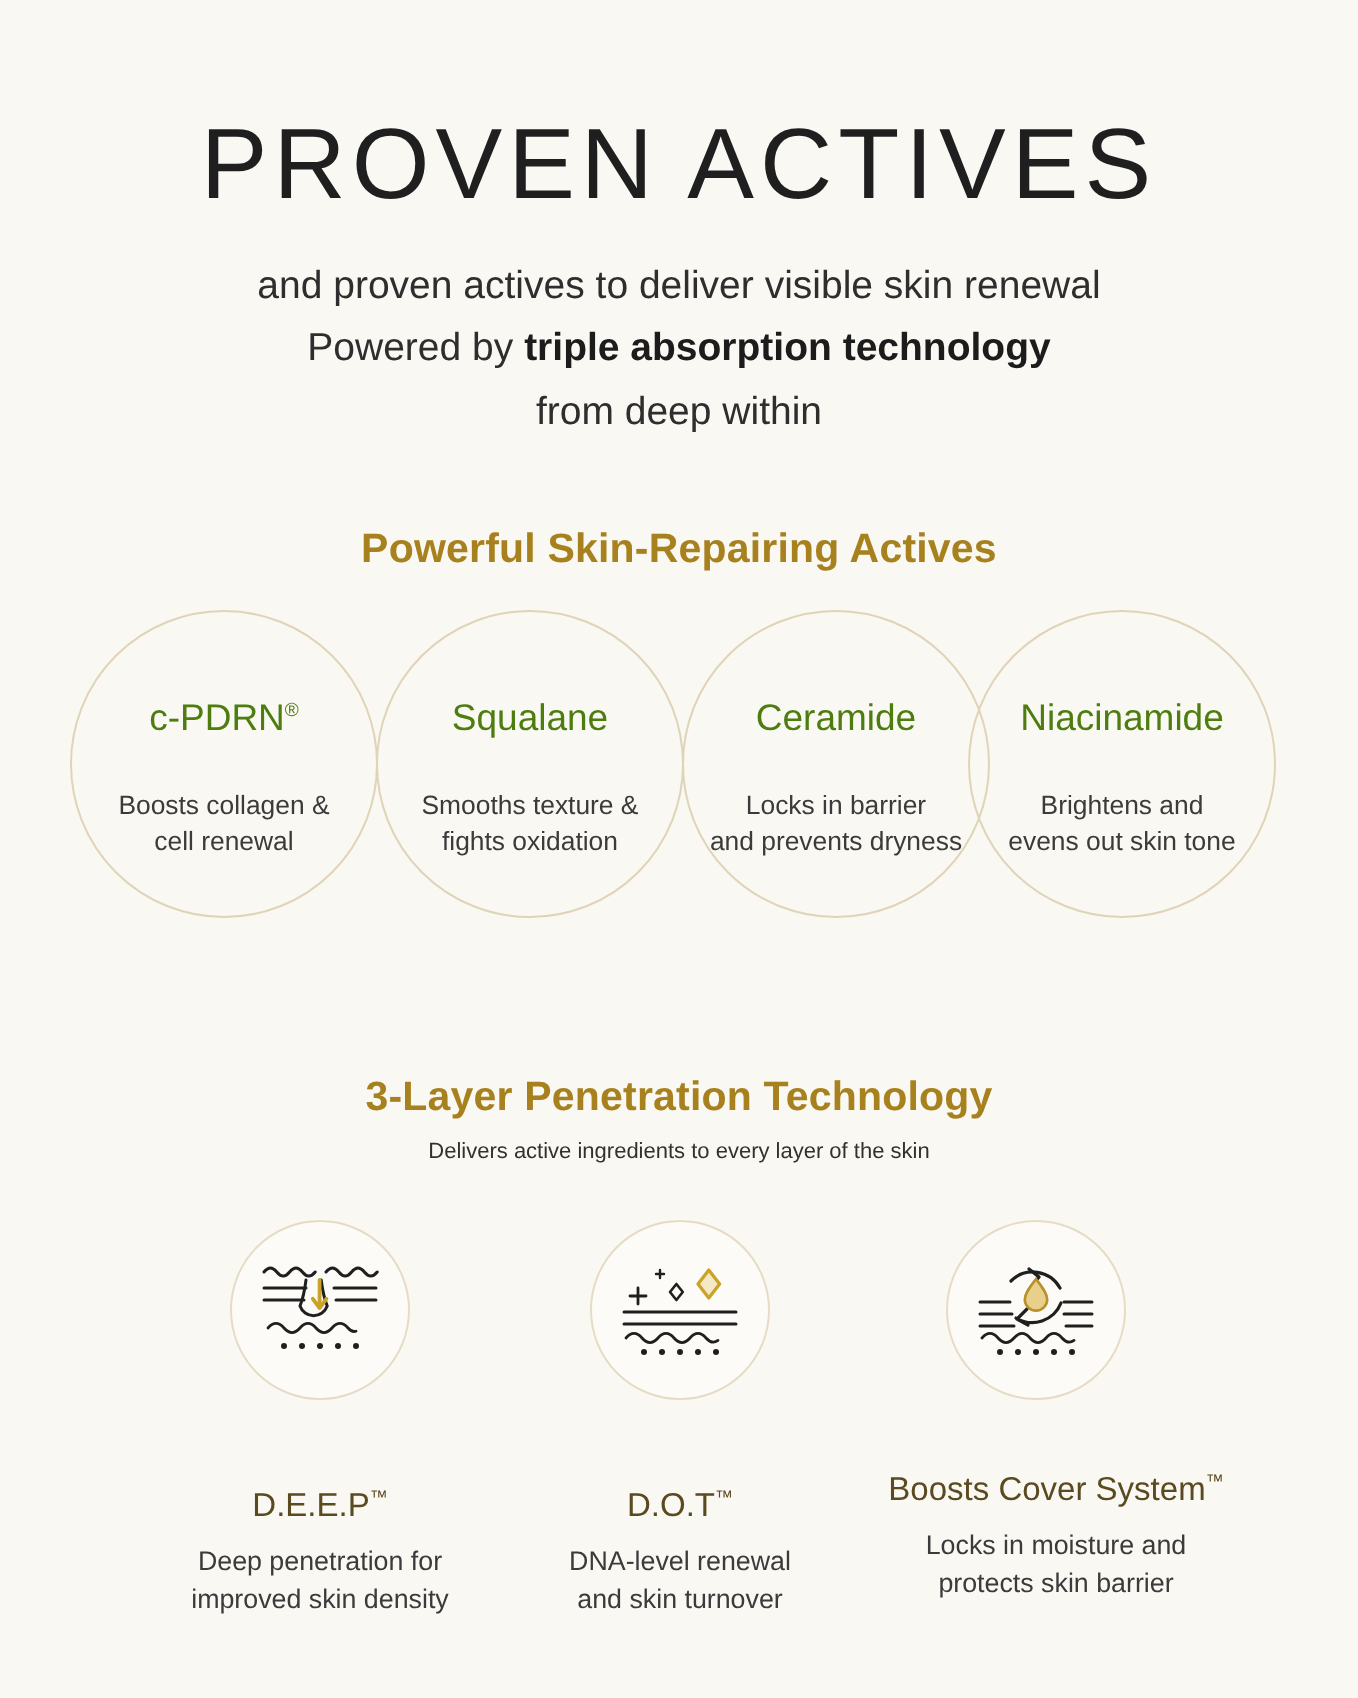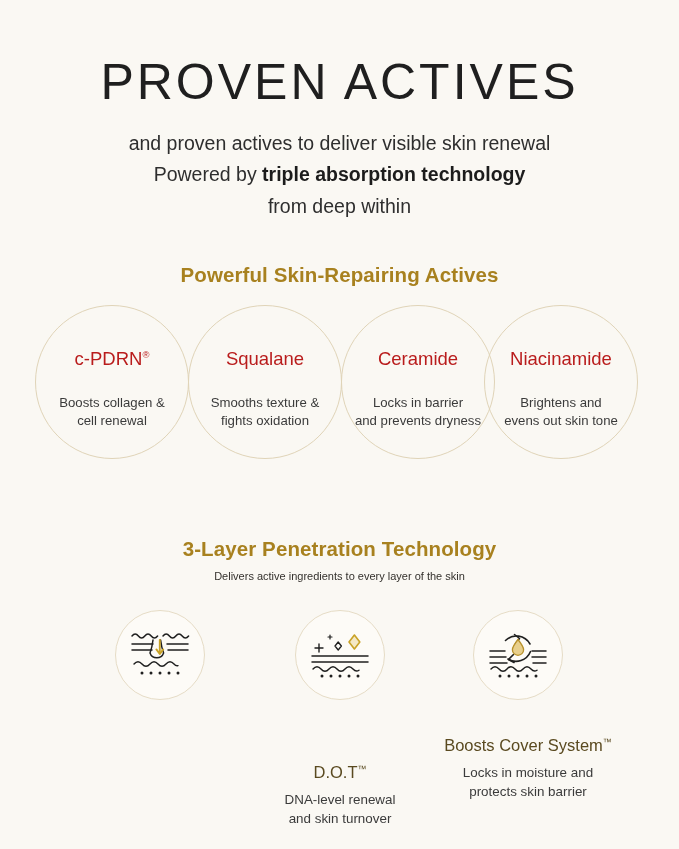--- a/index.html
+++ b/index.html
@@ -85,21 +85,21 @@
     border-radius: 50%;
     box-sizing: border-box;
     display: flex;
     flex-direction: column;
     align-items: center;
     background: transparent;
   }
   .active-circle .ac-name {
     font-size: 18.5px;
     font-weight: 400;
-    color: #b91c1c;
+    color: #4d7c0f;
     margin-top: 43px;
     line-height: 1.1;
     white-space: nowrap;
   }
   .active-circle .ac-name sup {
     font-size: 9.5px;
     vertical-align: super;
     line-height: 0;
   }
   .active-circle .ac-desc {
@@ -309,22 +309,29 @@
             <circle cx="49" cy="50" r="1.5"></circle>
           </g>
         </svg>
       </span>
     </div>
 
   </div>
 
   <div class="tech-labels">
 
-
-    <div class="tech-label-block" style="left:235px; width:210px; top:12px;margin-top:19px;">
+    <div class="tech-label-block" style="left:45px; width:230px; top:12px;">
+      <div class="tl-name"><span>D.E.E.P</span><sup>™</sup></div>
+      <div class="tl-desc">
+        <div>Deep penetration for</div>
+        <div>improved skin density</div>
+      </div>
+    </div>
+
+    <div class="tech-label-block" style="left:235px; width:210px; top:12px;">
       <div class="tl-name"><span>D.O.T</span><sup>™</sup></div>
       <div class="tl-desc">
         <div>DNA-level renewal</div>
         <div>and skin turnover</div>
       </div>
     </div>
 
     <div class="tech-label-block" style="left:408px; width:240px; top:4px;">
       <div class="tl-name"><span>Boosts Cover System</span><sup>™</sup></div>
       <div class="tl-desc">

